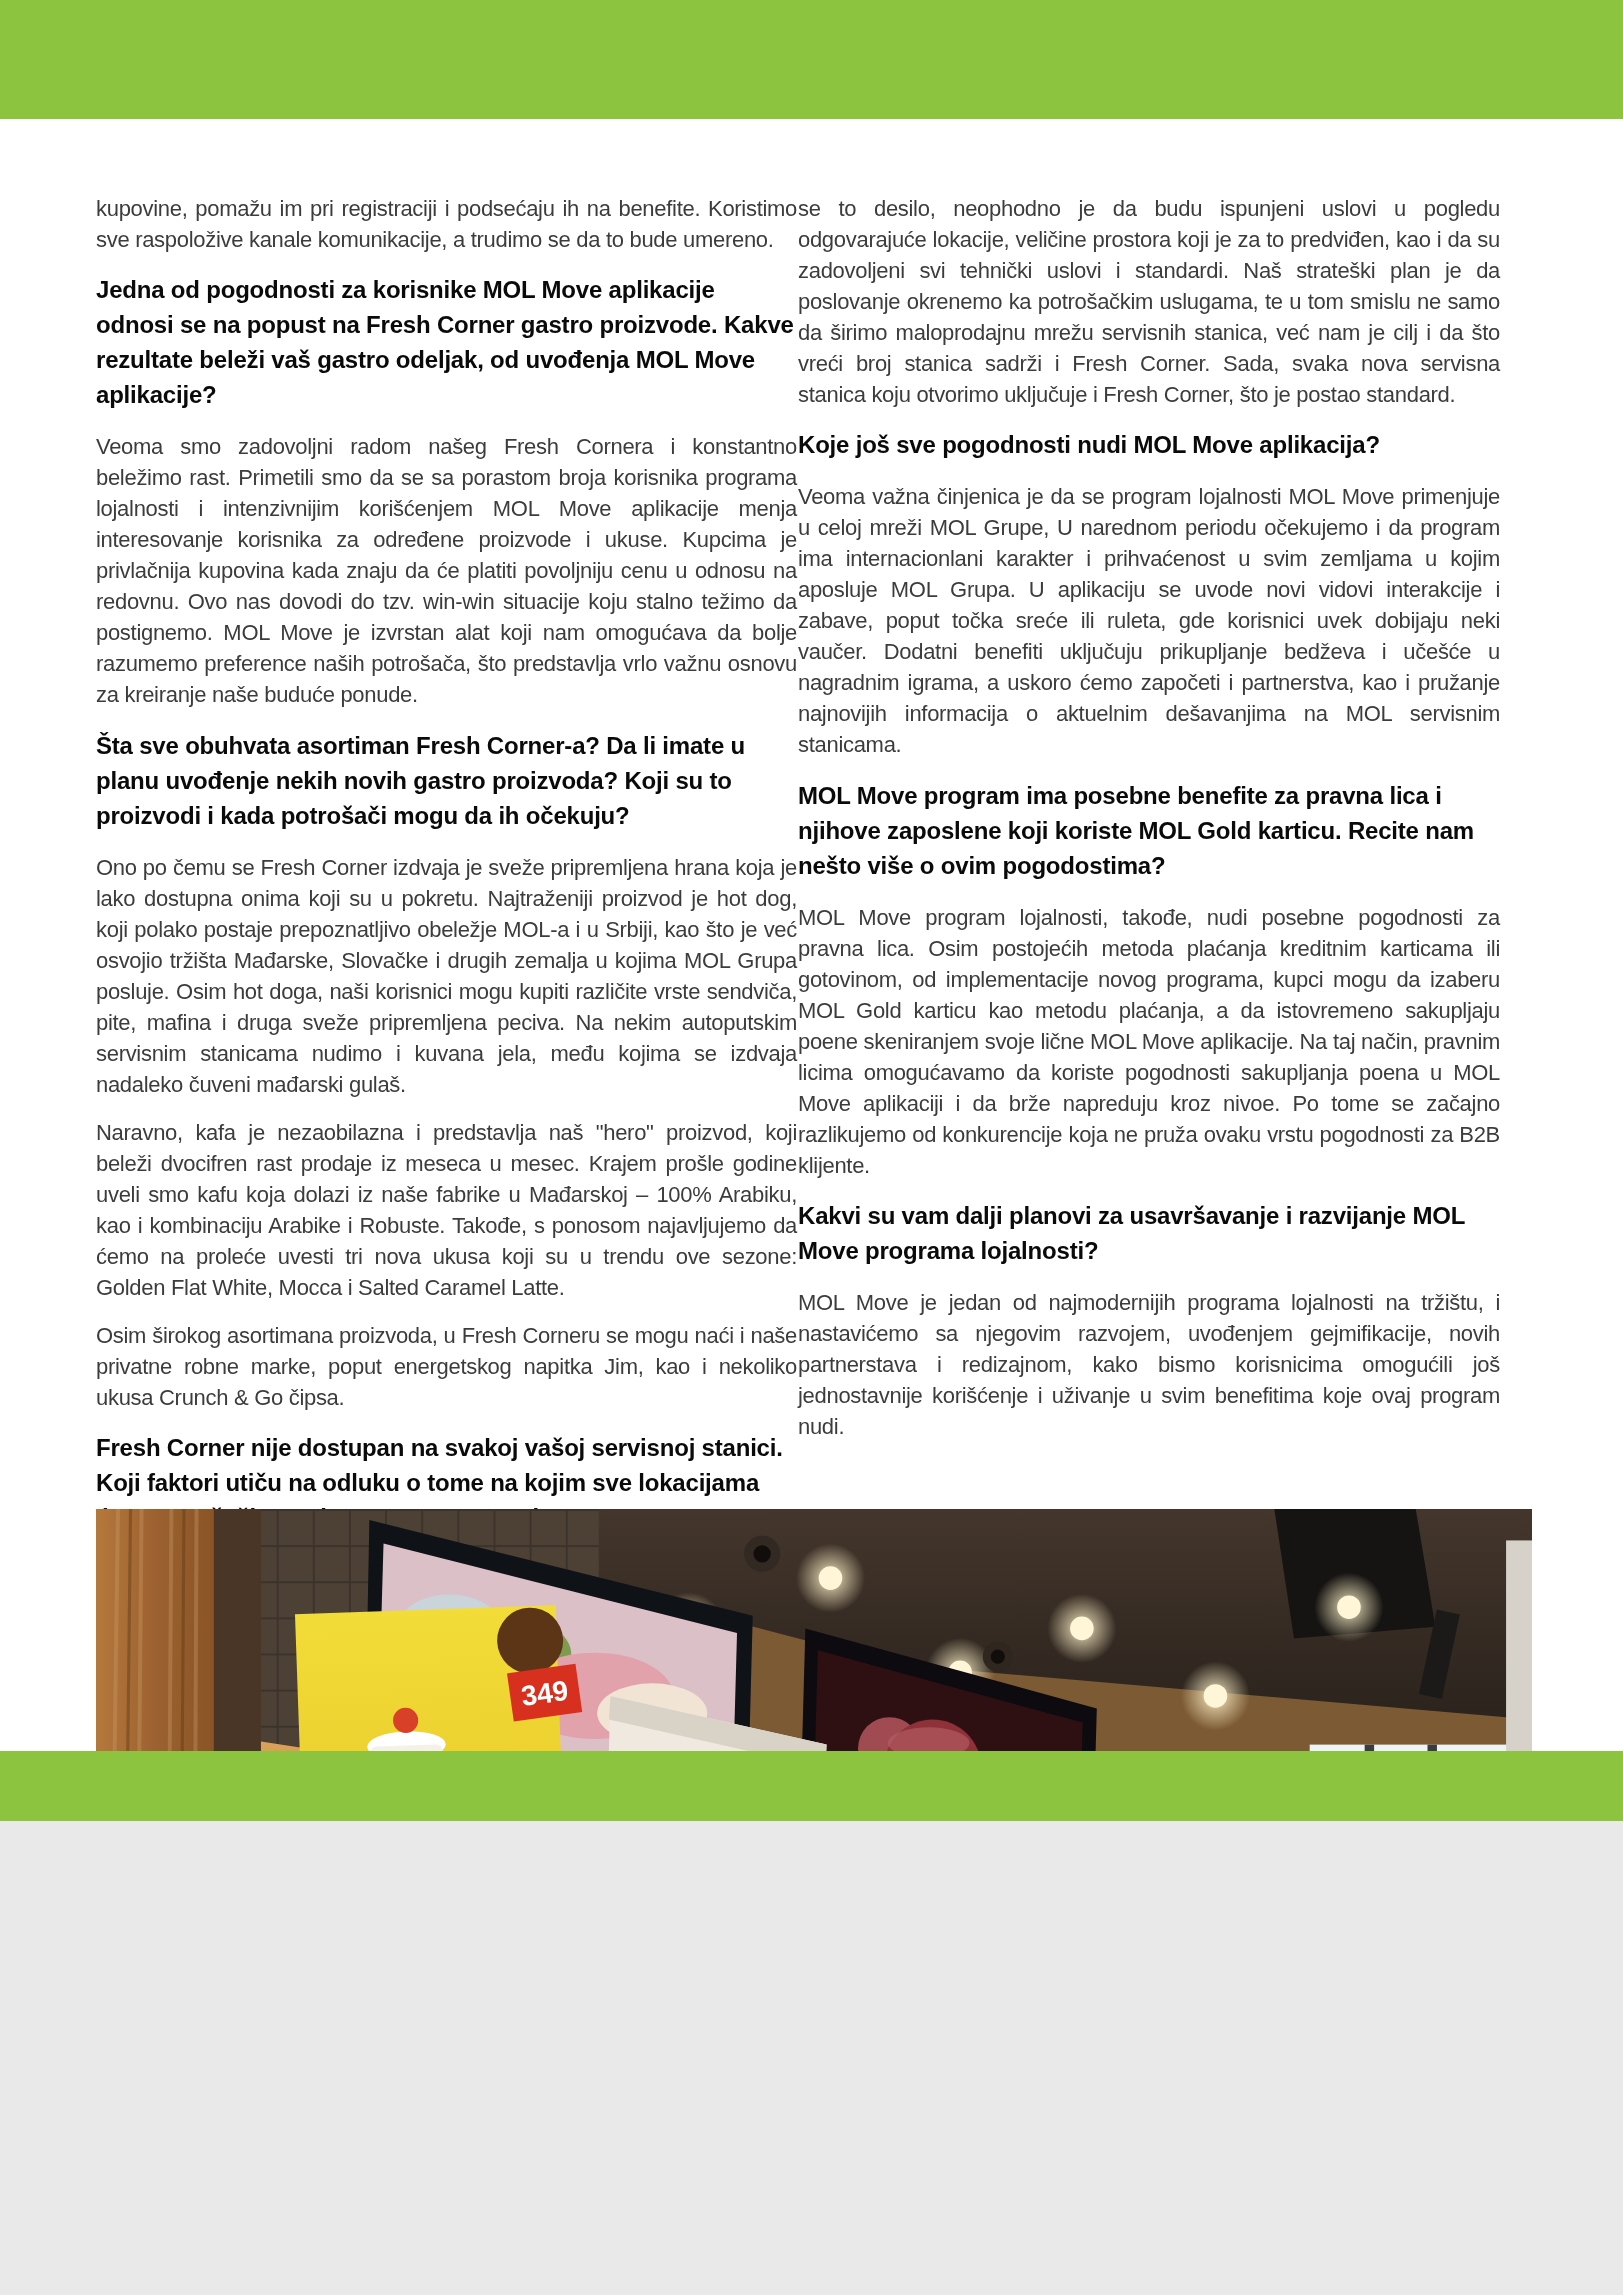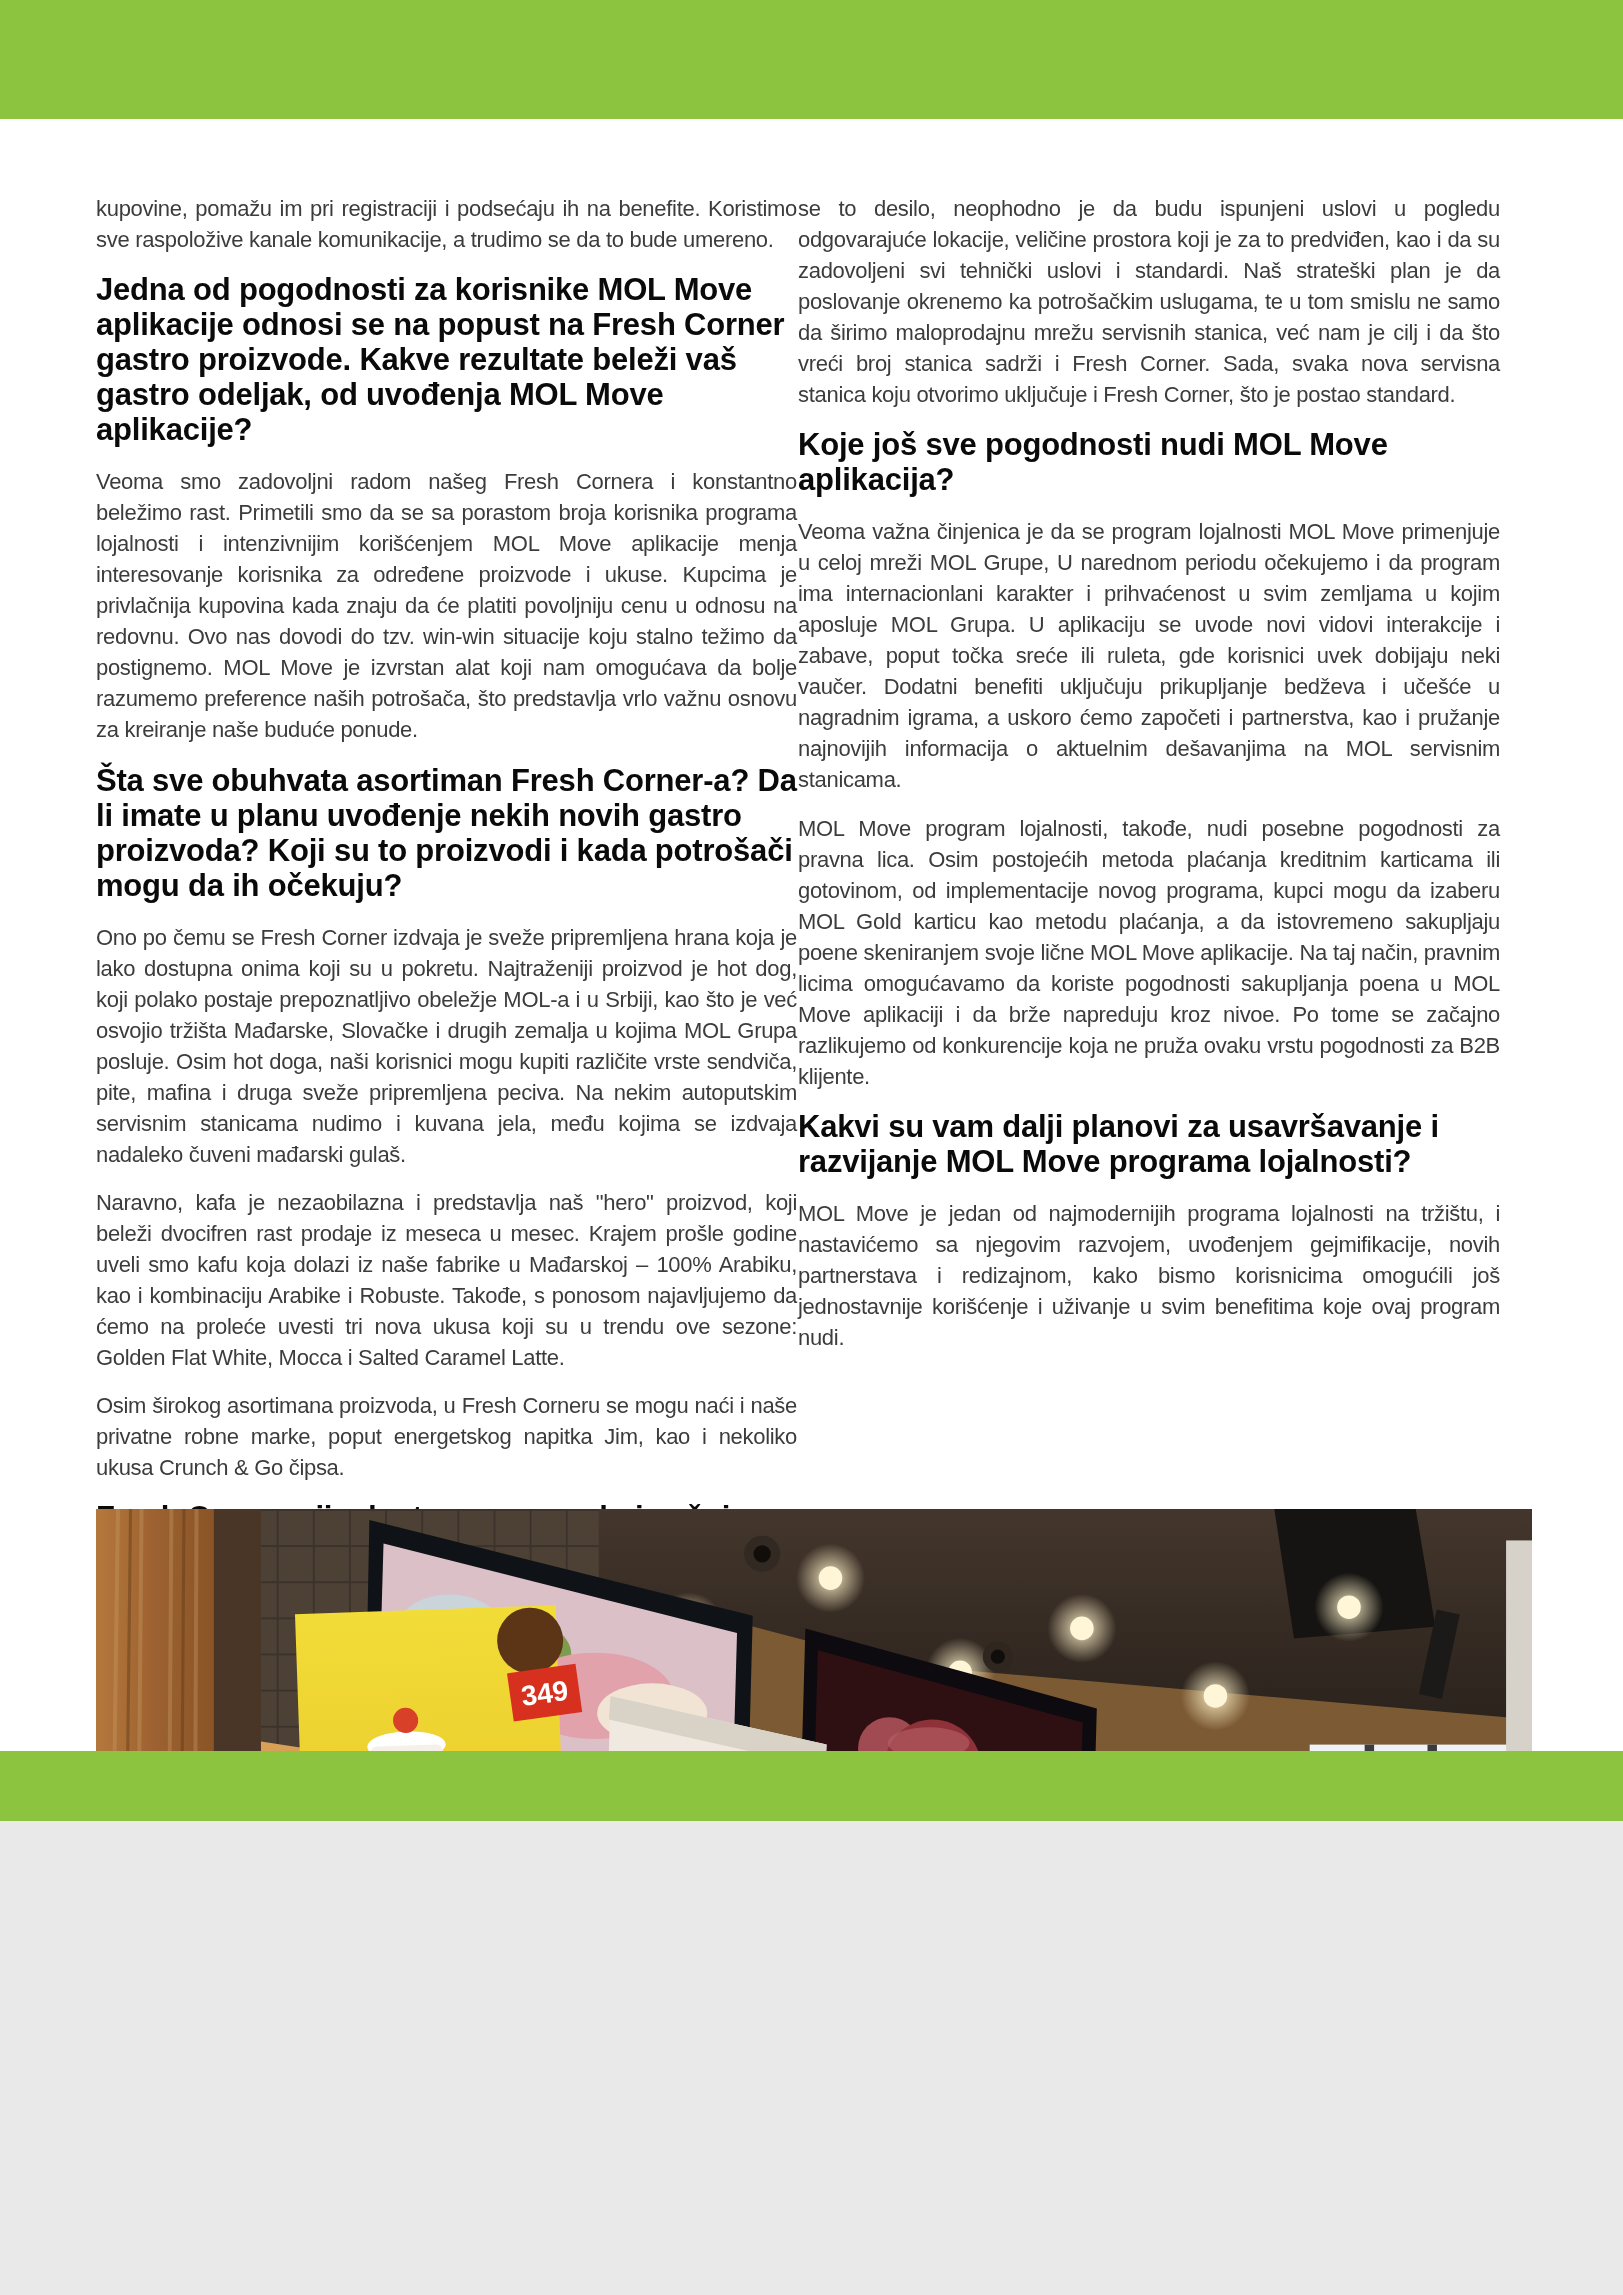--- a/index.html
+++ b/index.html
@@ -18,21 +18,21 @@
     text-align:justify;
     color:#3c3c3c;
     font-size:22px;line-height:31px;
     letter-spacing:-0.3px;
   }
   .col-left{left:96px;width:701px;}
   .col-right{left:798px;width:702px;}
   .col p{margin:0 0 17.3px 0;}
   .col h2{
     margin:11px 0 19px 0;
-    font-size:31px;line-height:35px;
+    font-size:24px;line-height:35px;
     font-weight:700;color:#0a0a0a;
     text-align:left;letter-spacing:-0.2px;
   }
   .photo{
     position:absolute;left:96px;top:1509px;
     width:1436px;height:677px;margin:0;
     overflow:hidden;background:#7c5a34;
   }
   .photo svg{display:block;width:100%;height:100%;}
 </style>
@@ -53,20 +53,21 @@
       <p>Naravno, kafa je nezaobilazna i predstavlja naš "hero" proizvod, koji beleži dvocifren rast prodaje iz meseca u mesec. Krajem prošle godine uveli smo kafu koja dolazi iz naše fabrike u Mađarskoj – 100% Arabiku, kao i kombinaciju Arabike i Robuste. Takođe, s ponosom najavljujemo da ćemo na proleće uvesti tri nova ukusa koji su u trendu ove sezone: Golden Flat White, Mocca i Salted Caramel Latte.</p>
       <p>Osim širokog asortimana proizvoda, u Fresh Corneru se mogu naći i naše privatne robne marke, poput energetskog napitka Jim, kao i nekoliko ukusa Crunch &amp; Go čipsa.</p>
       <h2>Fresh Corner nije dostupan na svakoj vašoj servisnoj stanici. Koji faktori utiču na odluku o tome na kojim sve lokacijama ćete potrošačima privatne gostro asortiman?</h2>
       <p>U prethodnom periodu smo u servisne stanice uključivali Fresh Corner, a da bi</p>
     </section>
 
     <section class="col col-right">
       <p>se to desilo, neophodno je da budu ispunjeni uslovi u pogledu odgovarajuće lokacije, veličine prostora koji je za to predviđen, kao i da su zadovoljeni svi tehnički uslovi i standardi. Naš strateški plan je da poslovanje okrenemo ka potrošačkim uslugama, te u tom smislu ne samo da širimo maloprodajnu mrežu servisnih stanica, već nam je cilj i da što vreći broj stanica sadrži i Fresh Corner. Sada, svaka nova servisna stanica koju otvorimo uključuje i Fresh Corner, što je postao standard.</p>
       <h2>Koje još sve pogodnosti nudi MOL Move aplikacija?</h2>
       <p>Veoma važna činjenica je da se program lojalnosti MOL Move primenjuje u celoj mreži MOL Grupe, U narednom periodu očekujemo i da program ima internacionlani karakter i prihvaćenost u svim zemljama u kojim aposluje MOL Grupa. U aplikaciju se uvode novi vidovi interakcije i zabave, poput točka sreće ili ruleta, gde korisnici uvek dobijaju neki vaučer. Dodatni benefiti uključuju prikupljanje bedževa i učešće u nagradnim igrama, a uskoro ćemo započeti i partnerstva, kao i pružanje najnovijih informacija o aktuelnim dešavanjima na MOL servisnim stanicama.</p>
+      <h2>MOL Move program ima posebne benefite za pravna lica i njihove zaposlene koji koriste MOL Gold karticu. Recite nam nešto više o ovim pogodostima?</h2>
       <p>MOL Move program lojalnosti, takođe, nudi posebne pogodnosti za pravna lica. Osim postojećih metoda plaćanja kreditnim karticama ili gotovinom, od implementacije novog programa, kupci mogu da izaberu MOL Gold karticu kao metodu plaćanja, a da istovremeno sakupljaju poene skeniranjem svoje lične MOL Move aplikacije. Na taj način, pravnim licima omogućavamo da koriste pogodnosti sakupljanja poena u MOL Move aplikaciji i da brže napreduju kroz nivoe. Po tome se začajno razlikujemo od konkurencije koja ne pruža ovaku vrstu pogodnosti za B2B klijente.</p>
       <h2>Kakvi su vam dalji planovi za usavršavanje i razvijanje MOL Move programa lojalnosti?</h2>
       <p>MOL Move je jedan od najmodernijih programa lojalnosti na tržištu, i nastavićemo sa njegovim razvojem, uvođenjem gejmifikacije, novih partnerstava i redizajnom, kako bismo korisnicima omogućili još jednostavnije korišćenje i uživanje u svim benefitima koje ovaj program nudi.</p>
     </section>
   </main>
 
   <figure class="photo">
     <svg viewBox="0 0 1828 862" preserveAspectRatio="none">
       <defs>
         <linearGradient id="woodV" x1="0" y1="0" x2="1" y2="0">

